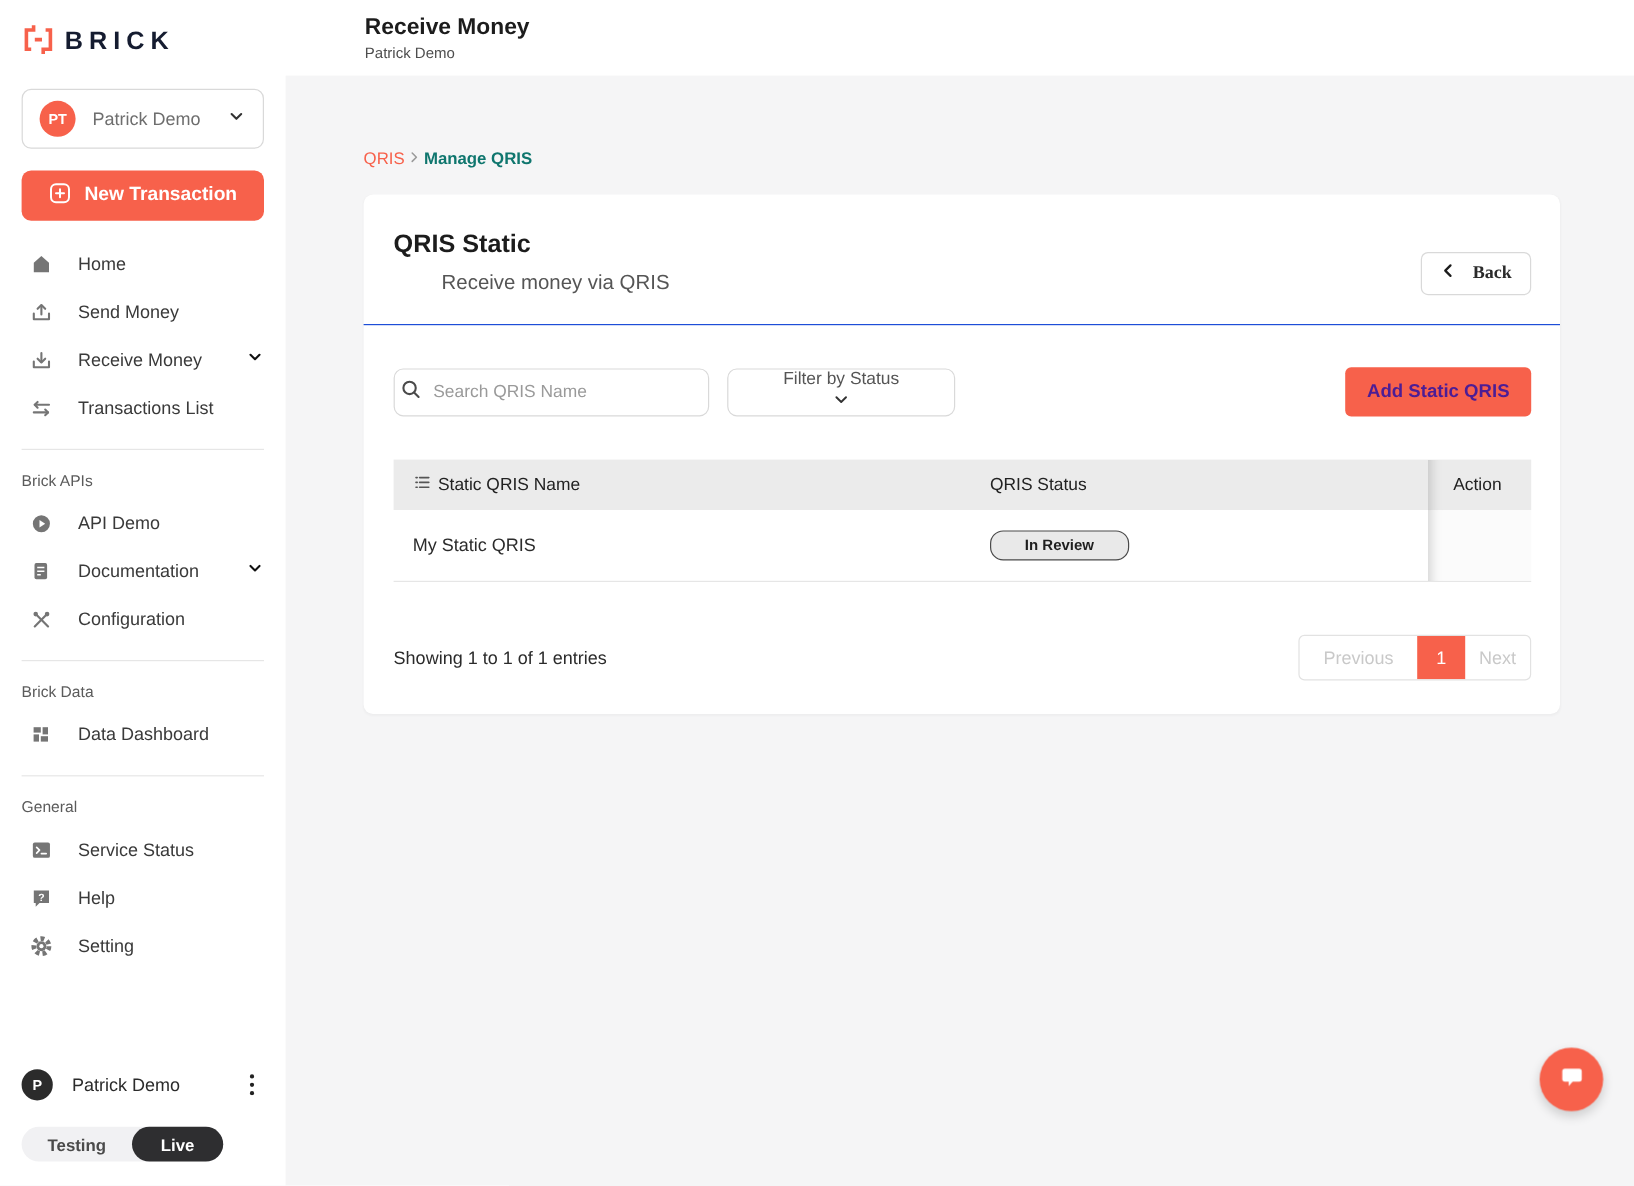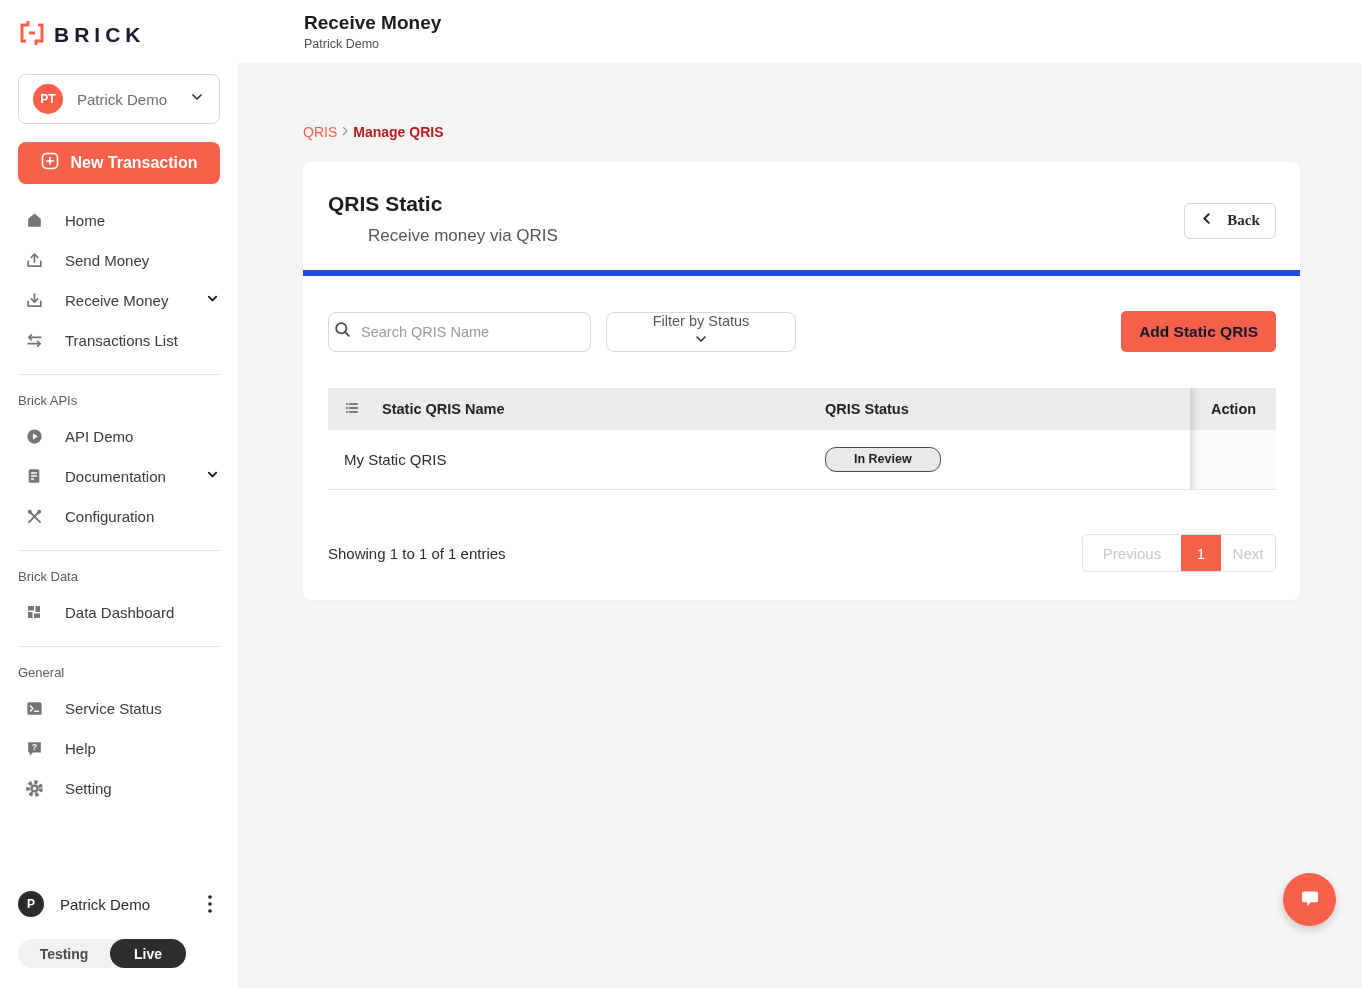--- a/index.html
+++ b/index.html
@@ -31,40 +31,40 @@
   .env-live { width:76px; height:29px; background:#2e2e30; border-radius:15px; color:#fff; font-size:14px; font-weight:700; display:flex; align-items:center; justify-content:center; cursor:pointer; }
 
   
   .main { flex:1; display:flex; flex-direction:column; position:relative; }
   .topbar { height:63px; background:#fff; padding:12px 0 0 66px; }
   .topbar-title { font-size:19px; font-weight:700; color:#1c1c1c; }
   .topbar-sub { font-size:12.5px; color:#4e4e4e; margin-top:3px; }
   .content { flex:1; background:#f5f5f6; padding:61px 0 0 65px; }
   .breadcrumb { display:flex; align-items:center; gap:2px; font-size:14px; margin-bottom:22px; }
   .bc-link { color:#f7614b; cursor:pointer; }
-  .bc-current { color:#b91c1c; font-weight:700; }
+  .bc-current { color:#0f766e; font-weight:700; }
 
   .card { width:997px; background:#fff; border-radius:8px; box-shadow:0 1px 2px rgba(0,0,0,0.03); padding-bottom:28px; }
-  .card-head { display:flex; align-items:center; justify-content:space-between; padding:30px 24px 24px 25px; border-bottom:6px solid #1d4ed8; }
+  .card-head { display:flex; align-items:flex-end; justify-content:space-between; padding:30px 24px 24px 25px; border-bottom:1px solid #1d4ed8; }
   .card-title { font-size:21px; font-weight:700; color:#1c1c1c; }
   .card-sub { font-size:17px; color:#555; margin-top:10px;margin-left:40px; }
   .btn-back { height:36px; min-width:92px; border:1px solid #d9d9d9; border-radius:6px; background:#fff; display:flex; align-items:center; justify-content:center; gap:12px; font-size:15px; font-weight:700; color:#2b2b2b; cursor:pointer; font-family:Liberation Serif, serif; margin-top:3px;margin-left:32px; }
 
   .toolbar { display:flex; align-items:center; padding:35px 24px 0 25px; }
   .search-box { width:263px; height:40px; border:1px solid #d9d9d9; border-radius:8px; display:flex; align-items:center; padding:0 4px; gap:9px; background:#fff; }
   .search-box input { border:none; outline:none; flex:1; font-size:14.5px; font-family:inherit; color:#333; background:transparent; }
   .search-box input::placeholder { color:#9a9a9a; }
   .filter-box { width:190px; height:40px; border:1px solid #d9d9d9; border-radius:8px; display:flex; align-items:center; padding:0 12px; margin-left:15px; cursor:pointer; background:#fff;flex-direction:column; }
   .filter-label { flex:1; font-size:14.5px; color:#555; }
-  .btn-add { margin-left:auto; height:41px; padding:0 18px; border:none; border-radius:5px; background:#f7614b; color:#0f172a; font-size:15.5px; font-weight:700; cursor:pointer; font-family:inherit; }
+  .btn-add { margin-left:auto; height:41px; padding:0 18px; border:none; border-radius:5px; background:#f7614b; color:#4c1d95; font-size:15.5px; font-weight:700; cursor:pointer; font-family:inherit; }
 
   .table { margin:36px 24px 0 25px; width:948px; }
   .t-head { display:grid; grid-template-columns:481px 1fr 86px; background:#ebebeb; height:42px; }
   .t-row  { display:grid; grid-template-columns:481px 1fr 86px; height:60px; border-bottom:1px solid #e6e6e6; background:#fff; }
-  .th { display:flex; align-items:center; font-size:14.5px; font-weight:700; color:#222; padding-left:16px; gap:22px; }
+  .th { display:flex; align-items:center; font-size:14.5px; font-weight:400; color:#222; padding-left:16px; gap:5px; }
   .th-action, .td-action { box-shadow:inset 12px 0 10px -10px rgba(0,0,0,0.18); }
   .th-action { padding-left:21px; }
   .td { display:flex; align-items:center; font-size:15px; color:#2b2b2b; padding-left:16px; }
   .td-action { background:#fbfbfb; }
   .badge { display:inline-block; padding:4px 28px 5px; border:1px solid #4a4a4a; border-radius:11px; background:#e9e9e9; font-size:12.5px; font-weight:700; color:#1f1f1f; }
 
   .card-foot { display:flex; align-items:center; justify-content:space-between; padding:44px 24px 0 25px; }
   .summary { font-size:15px; color:#2b2b2b; }
   .pager { display:flex; border:1px solid #e2e2e2; border-radius:5px; overflow:hidden; height:38px; background:#fff; }
   .pg-prev, .pg-next { display:flex; align-items:center; justify-content:center; font-size:15px; color:#c9c9c9; cursor:pointer; }

